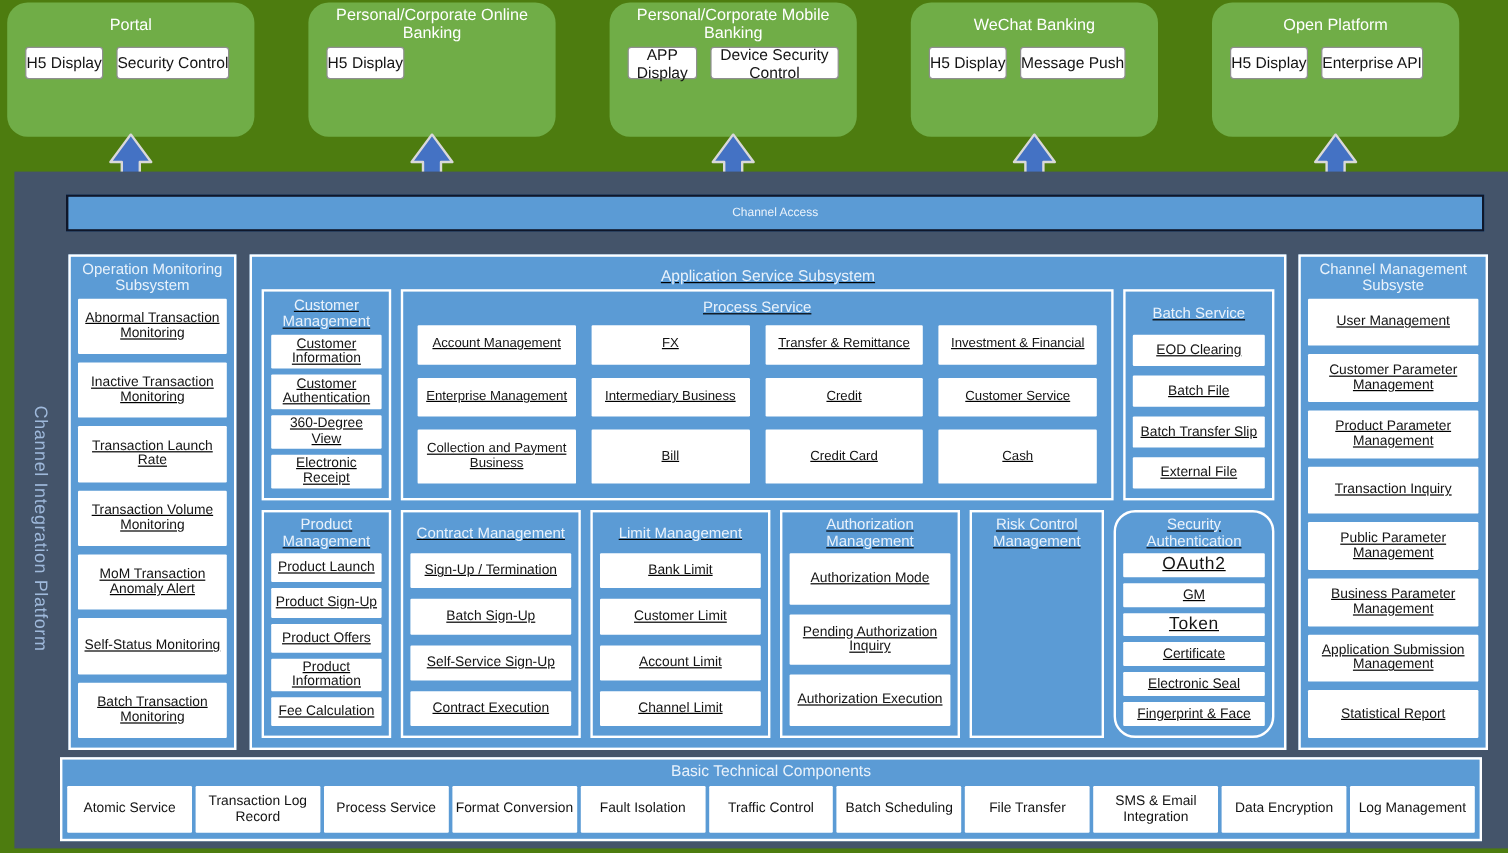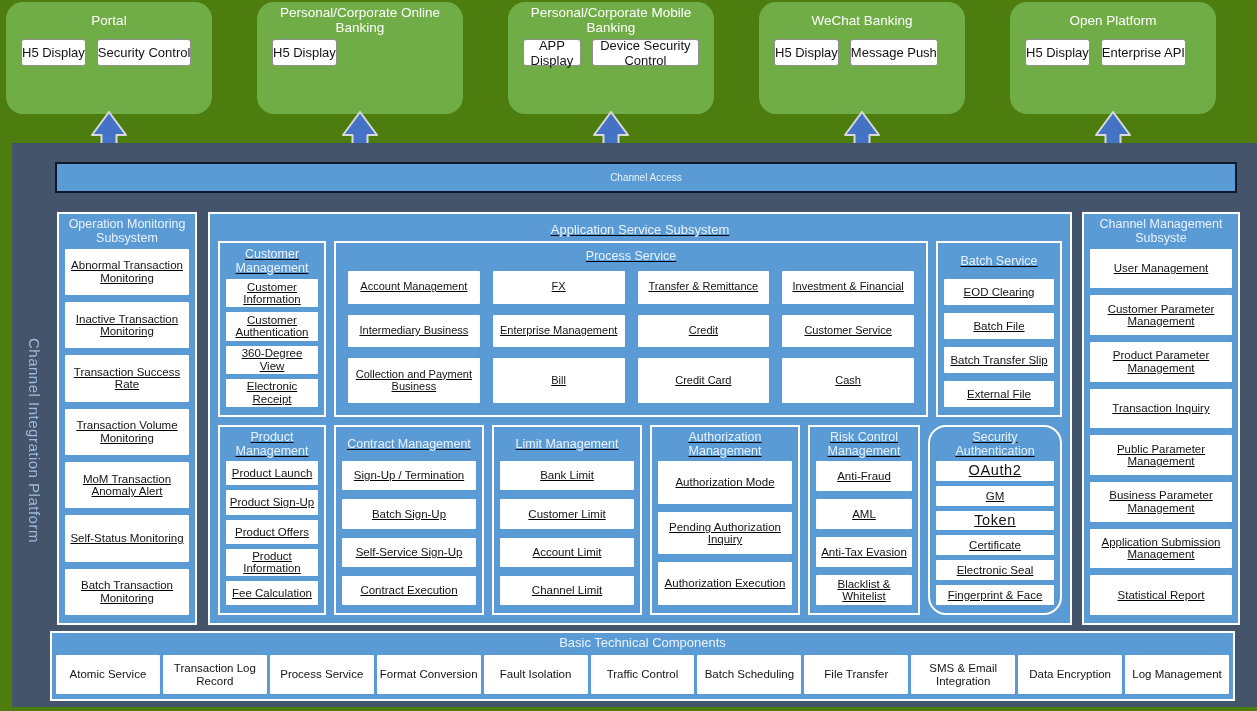--- a/index.html
+++ b/index.html
@@ -143,21 +143,21 @@
 
     <div class="side-label">Channel Integration Platform</div>
 
     <div class="channel-access">Channel Access</div>
 
     <div class="panel left-panel">
       <div class="hdr">Operation Monitoring Subsystem</div>
       <div class="col-items">
           <div class="witem">Abnormal Transaction Monitoring</div>
           <div class="witem">Inactive Transaction Monitoring</div>
-          <div class="witem">Transaction Success Rate</div>
+          <div class="witem">Transaction Launch Rate</div>
           <div class="witem">Transaction Volume Monitoring</div>
           <div class="witem">MoM Transaction Anomaly Alert</div>
           <div class="witem">Self-Status Monitoring</div>
           <div class="witem">Batch Transaction Monitoring</div>
         </div>
     </div>
 
     <div class="panel middle-panel">
       <div class="app-title">Application Service Subsystem</div>
 
@@ -171,22 +171,22 @@
               <div class="witem">Electronic Receipt</div>
             </div>
         </div>
         <div class="subpanel process">
           <div class="hdr">Process Service</div>
           <div class="process-grid">
               <div class="witem">Account Management</div>
               <div class="witem">FX</div>
               <div class="witem">Transfer &amp; Remittance</div>
               <div class="witem">Investment &amp; Financial</div>
+              <div class="witem">Enterprise Management</div>
               <div class="witem">Intermediary Business</div>
-              <div class="witem">Enterprise Management</div>
               <div class="witem">Credit</div>
               <div class="witem">Customer Service</div>
               <div class="witem">Collection and Payment Business</div>
               <div class="witem">Bill</div>
               <div class="witem">Credit Card</div>
               <div class="witem">Cash</div>
             </div>
         </div>
         <div class="subpanel batch">
           <div class="hdr">Batch Service</div>
@@ -231,26 +231,20 @@
         <div class="subpanel auth">
           <div class="hdr">Authorization Management</div>
           <div class="sub-items" style="gap:8px">
               <div class="witem">Authorization Mode</div>
               <div class="witem">Pending Authorization Inquiry</div>
               <div class="witem">Authorization Execution</div>
             </div>
         </div>
         <div class="subpanel risk">
           <div class="hdr">Risk Control Management</div>
-          <div class="sub-items" style="gap:8px">
-              <div class="witem">Anti-Fraud</div>
-              <div class="witem">AML</div>
-              <div class="witem">Anti-Tax Evasion</div>
-              <div class="witem">Blacklist &amp; Whitelist</div>
-            </div>
         </div>
         <div class="subpanel security">
           <div class="hdr">Security Authentication</div>
           <div class="sub-items">
               <div class="witem">OAuth2</div>
               <div class="witem">GM</div>
               <div class="witem">Token</div>
               <div class="witem">Certificate</div>
               <div class="witem">Electronic Seal</div>
               <div class="witem">Fingerprint &amp; Face</div>

